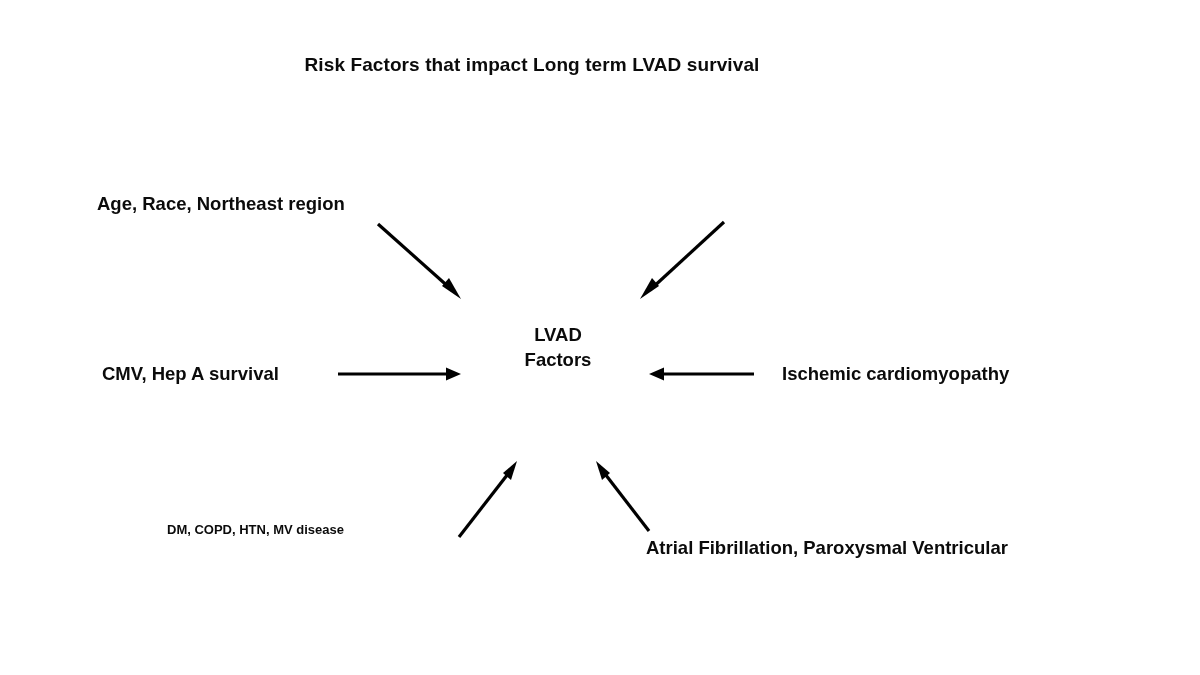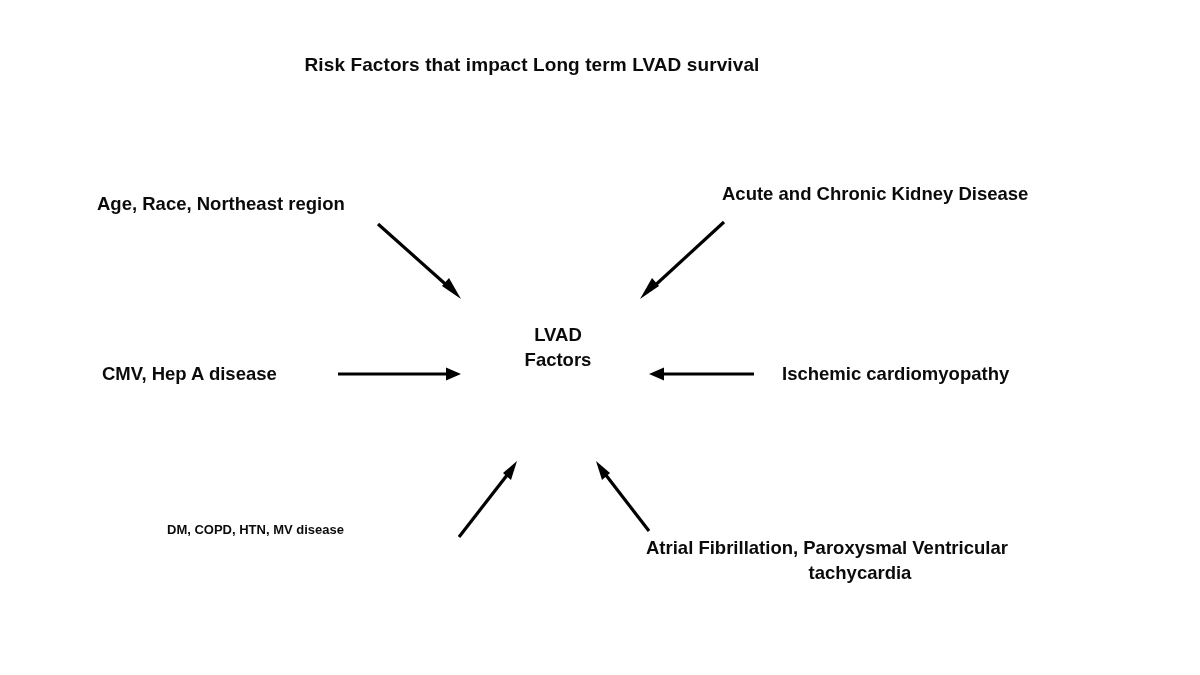--- a/index.html
+++ b/index.html
@@ -88,36 +88,34 @@
 </style>
 </head>
 <body>
 
 <div id="canvas">
 
   <div class="lbl" id="diagram-title">Risk Factors that impact Long term LVAD survival</div>
 
   <div class="lbl" id="node-age-race">Age, Race, Northeast region</div>
 
-  <div class="lbl" id="node-kidney">Acute and Chronic Kidney Disease</div>
 
-  <div class="lbl" id="node-cmv">CMV, Hep A disease</div>
+  <div class="lbl" id="node-cmv">CMV, Hep A survival</div>
 
   <div class="lbl" id="node-ischemic">Ischemic cardiomyopathy</div>
 
   <div class="lbl" id="node-center">
     <span class="line">LVAD</span>
     <span class="line">Factors</span>
   </div>
 
   <div class="lbl" id="node-dm">DM, COPD, HTN, MV disease</div>
 
   <div class="lbl" id="node-afib">
     <span class="line line1">Atrial Fibrillation, Paroxysmal Ventricular</span>
-    <span class="line line2">tachycardia</span>
   </div>
 
   <svg id="arrow-layer" viewBox="0 0 1200 675" width="1200" height="675">
 
     <g>
       <line x1="378" y1="224" x2="452" y2="290" stroke="#000000" stroke-width="3.2" stroke-linecap="butt"></line>
       <polygon points="461,299 442,286 449,278" fill="#000000"></polygon>
     </g>
 
     <g>

